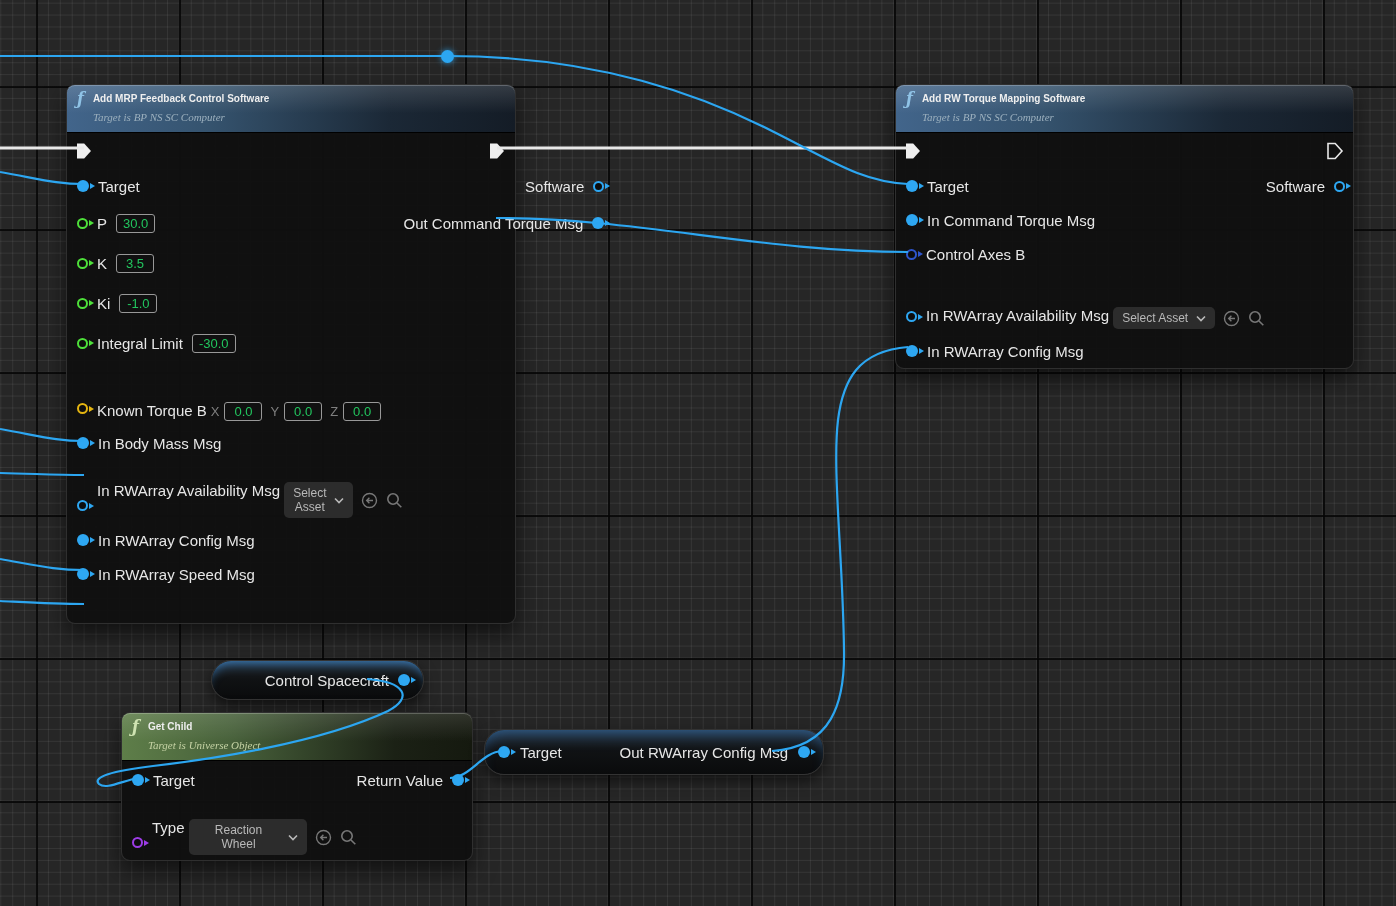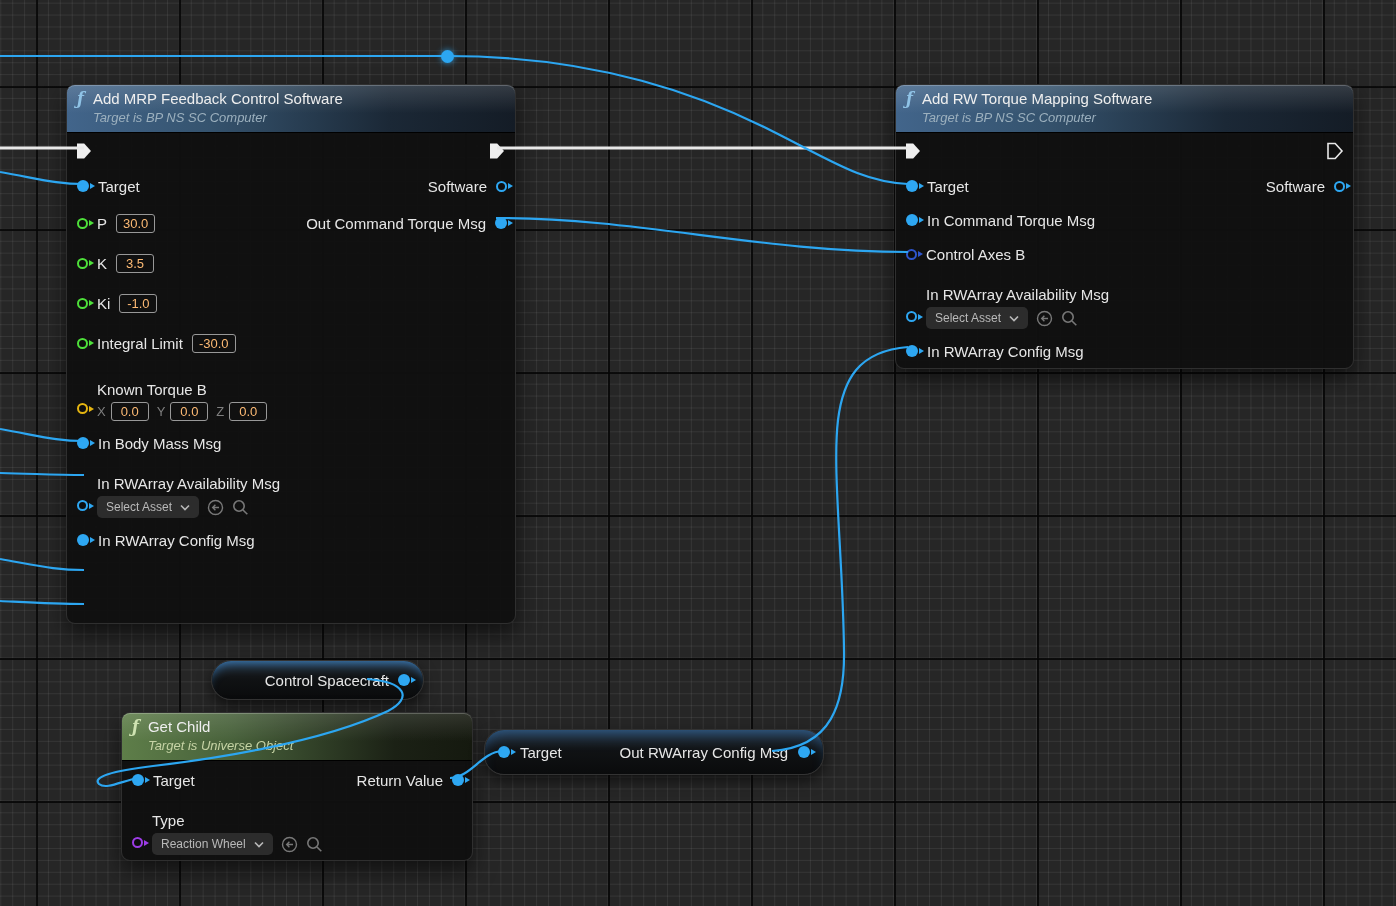--- a/index.html
+++ b/index.html
@@ -24,22 +24,22 @@
         box-shadow:inset 0 1px 0 rgba(255,255,255,.22);}
   .hdr-blue{background:
         linear-gradient(180deg,rgba(255,255,255,.14),rgba(255,255,255,0) 60%),
         linear-gradient(90deg,#42658b 0%,#35536e 32%,#1b2836 72%,#141c26 100%);}
   .hdr-green{background:
         linear-gradient(180deg,rgba(255,255,255,.12),rgba(255,255,255,0) 60%),
         linear-gradient(90deg,#5e7e49 0%,#47603a 32%,#1b2115 78%,#15190f 100%);}
   .fn-icon{font-family:"DejaVu Serif",serif;font-style:italic;font-weight:bold;
         color:#8fc3e6;font-size:16px;line-height:18px;}
   .hdr-green .fn-icon{color:#cfe3b2;}
-  .node-title{font-weight:normal;color:#efefef;font-size:15px;line-height:18px;}
-  .node-subtitle{font-style:italic;color:#9cb0be;font-size:13px;line-height:15px;margin-top:2px;}
+  .node-title{font-weight:bold;color:#efefef;font-size:10px;line-height:18px;}
+  .node-subtitle{font-style:italic;color:#9cb0be;font-size:11px;line-height:15px;margin-top:2px;font-family:Liberation Serif, serif;}
   .hdr-green .node-subtitle{color:#c6d3a5;}
   .exec-row{display:flex;justify-content:space-between;align-items:center;height:36px;padding:0 9px;}
   .cols{display:flex;justify-content:space-between;align-items:flex-start;}
   .col-left{padding-left:10px;flex:1;}
   .col-right{padding-right:8px;}
   .pin-row{display:flex;align-items:center;gap:9px;height:34px;}
   .pin-row.value{height:40px;}
   .pin-row.two-line{height:58px;align-items:flex-end;padding-bottom:5px;}
   .pin-row.two-line .pin{margin-bottom:7px;}
   .pin-row.right{justify-content:flex-end;text-align:right;}
@@ -47,22 +47,22 @@
   
   .pin{width:12px;height:12px;border-radius:50%;position:relative;flex:none;}
   .pin::after{content:"";position:absolute;left:13px;top:3px;
         border-left:5px solid var(--c);border-top:3px solid transparent;border-bottom:3px solid transparent;}
   .pin.filled{background:var(--c);}
   .pin.hollow{width:7px;height:7px;background:#0d0d0d;border:2.5px solid var(--c);}
   .pin.hollow::after{left:10px;top:.5px;}
   .t-object{--c:#2ea7f2;} .t-float{--c:#4ee03a;} .t-vector{--c:#e5b511;}
   .t-struct{--c:#2e55cc;} .t-enum{--c:#9d3ce6;}
   .vbox{min-width:24px;padding:1px 6px;border:1px solid #989898;border-radius:3px;
-        background:#101010;color:#fdba74;font-size:13px;text-align:center;}
-  .stack{display:flex;flex-direction:column;gap:4px;}
+        background:#101010;color:#22c55e;font-size:13px;text-align:center;}
+  .stack{display:flex;flex-direction:row;gap:4px;}
   .ctl-row{display:flex;align-items:center;gap:8px;}
   .axis{color:#7f7f7f;font-size:13px;margin-right:-3px;}
   .select-btn{display:flex;align-items:center;gap:8px;background:#2c2c2c;border:none;
         border-radius:5px;color:#b9b9b9;font-size:12px;padding:4px 9px;cursor:pointer;
         font-family:"Liberation Sans",sans-serif;}
   .mini{display:flex;align-items:center;}
   
   .exec-pin svg{display:block;}
   
   .pill{position:absolute;display:flex;align-items:center;z-index:2;
@@ -170,20 +170,24 @@
                     <line x1="11" y1="11" x2="15.3" y2="15.3" stroke="#787878" stroke-width="1.6"></line>
                   </svg>
                 </span>
               </div>
             </div>
           </div>
           <div class="pin-row left">
             <span class="pin t-object filled"></span>
             <span class="pin-label">In RWArray Config Msg</span>
           </div>
+          <div class="pin-row left">
+            <span class="pin t-object filled"></span>
+            <span class="pin-label">In RWArray Speed Msg</span>
+          </div>
         </div>
         <div class="col-right">
           <div class="pin-row right">
             <span class="pin-label">Software</span>
             <span class="pin t-object hollow"></span>
           </div>
           <div class="pin-row right value">
             <span class="pin-label">Out Command Torque Msg</span>
             <span class="pin t-object filled"></span>
           </div>

